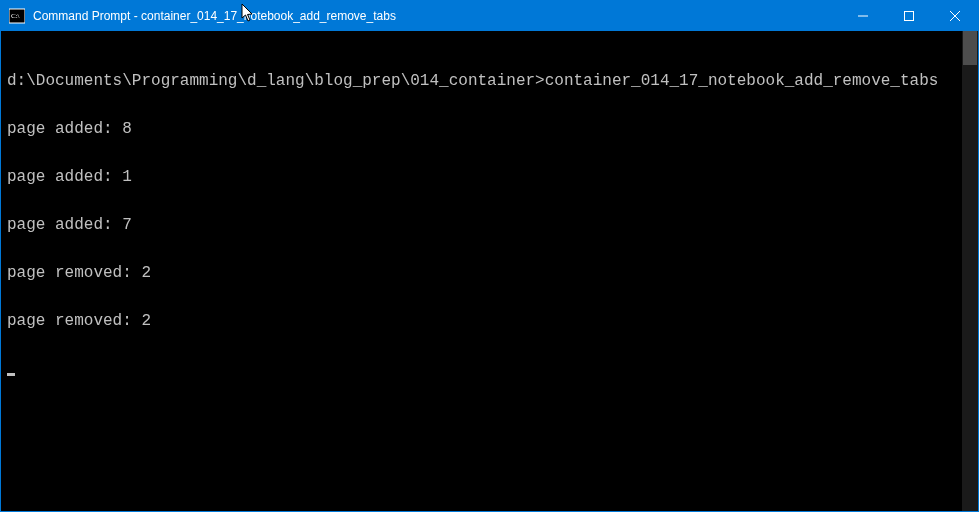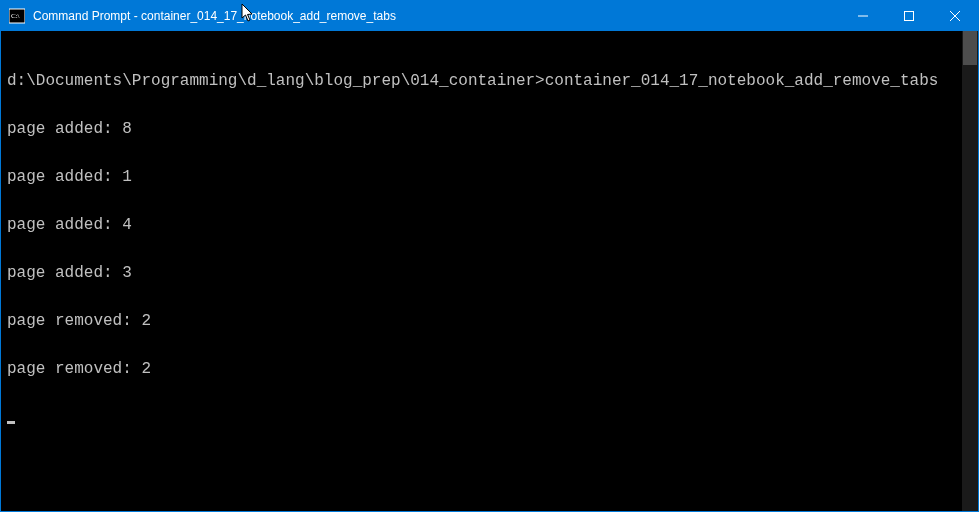--- a/index.html
+++ b/index.html
@@ -88,22 +88,21 @@
           </svg>
       </div>
     </div>
   </div>
 
   <div class="client">
     <div class="console">
       <div class="line"><span>d:\Documents\Programming\d_lang\blog_prep\014_container&gt;</span><span>container_014_17_notebook_add_remove_tabs</span></div>
       <div class="line">page added: 8</div>
       <div class="line">page added: 1</div>
-      <div class="line">page added: 4</div>
-      <div class="line">page added: 3</div>
+      <div class="line">page added: 7</div>
       <div class="line">page removed: 2</div>
       <div class="line">page removed: 2</div>
       <div class="line"><span class="cursor-block"></span></div>
     </div>
     <div class="scrollbar">
       <div class="scroll-thumb"></div>
     </div>
   </div>
 </div>
 

